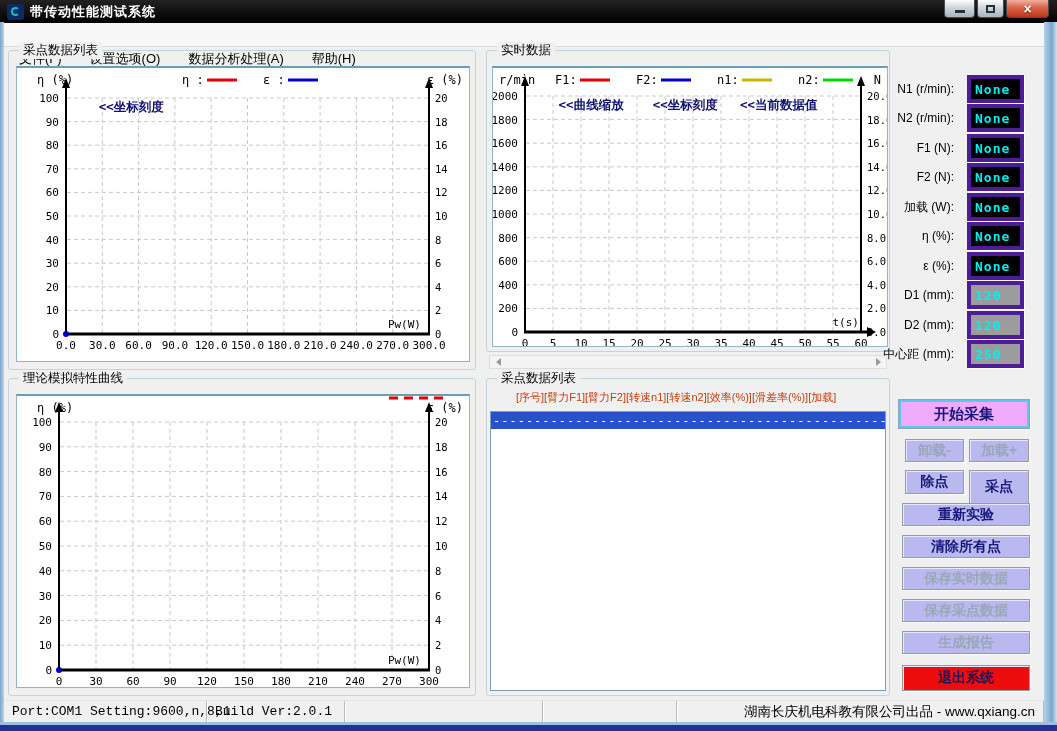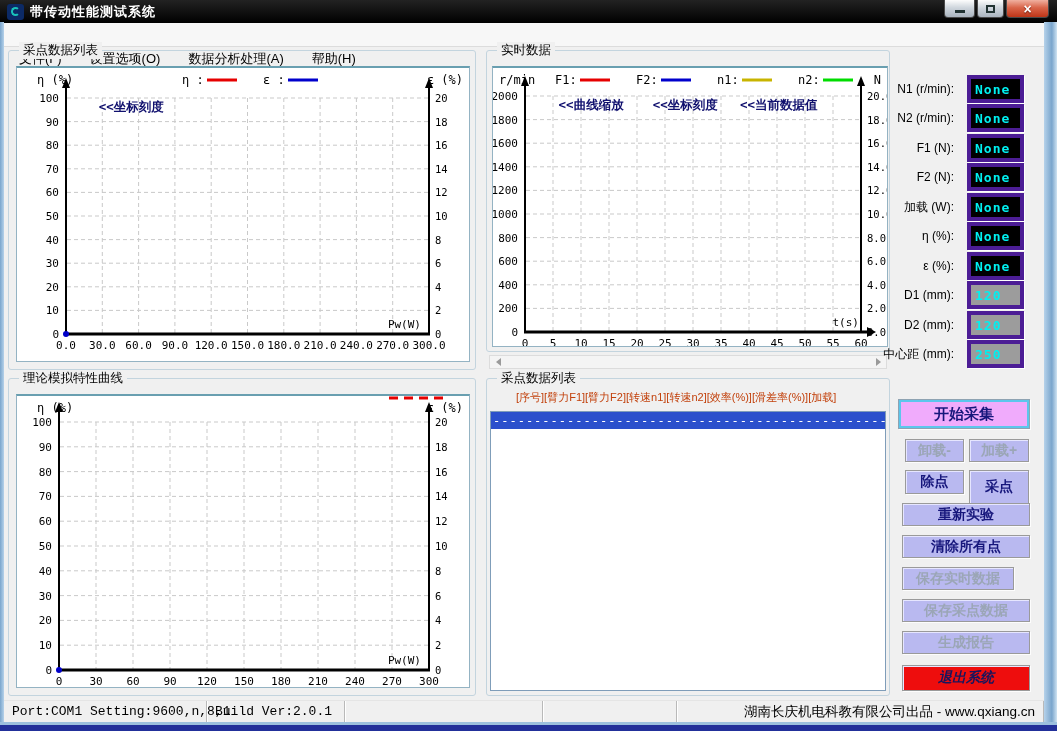--- a/index.html
+++ b/index.html
@@ -395,24 +395,24 @@
       <span class="rvalue gray">250</span>
     </div>
 
   <div class="btn default" style="left:898px;top:399px;width:132px;height:30px;">开始采集</div>
   <div class="btn disabled" style="left:905px;top:439px;width:59px;height:23px;">卸载-</div>
   <div class="btn disabled" style="left:969px;top:439px;width:60px;height:23px;">加载+</div>
   <div class="btn" style="left:905px;top:470px;width:59px;height:24px;">除点</div>
   <div class="btn" style="left:969px;top:470px;width:60px;height:34px;text-align:right;">采点</div>
   <div class="btn" style="left:902px;top:503px;width:128px;height:23px;">重新实验</div>
   <div class="btn" style="left:902px;top:535px;width:128px;height:23px;">清除所有点</div>
-  <div class="btn disabled" style="left:902px;top:567px;width:112px;height:23px;">保存实时数据</div>
+  <div class="btn disabled" style="left:902px;top:567px;width:128px;height:23px;">保存实时数据</div>
   <div class="btn disabled" style="left:902px;top:599px;width:128px;height:23px;">保存采点数据</div>
   <div class="btn disabled" style="left:902px;top:631px;width:128px;height:23px;">生成报告</div>
-  <div class="btn danger" style="left:902px;top:665px;width:128px;height:26px;font-style:italic;">退出系统</div>
+  <div class="btn danger" style="left:902px;top:665px;width:128px;height:26px;">退出系统</div>
 
   <div class="statusbar">
     <div class="sb-pane sb-1">Port:COM1  Setting:9600,n,8,1</div>
     <div class="sb-pane sb-2">Build Ver:2.0.1</div>
     <div class="sb-pane sb-3"></div>
     <div class="sb-pane sb-4"></div>
     <div class="sb-pane sb-5">
       <span class="sb-company">湖南长庆机电科教有限公司出品 - www.qxiang.cn</span>
     </div>
   </div>

